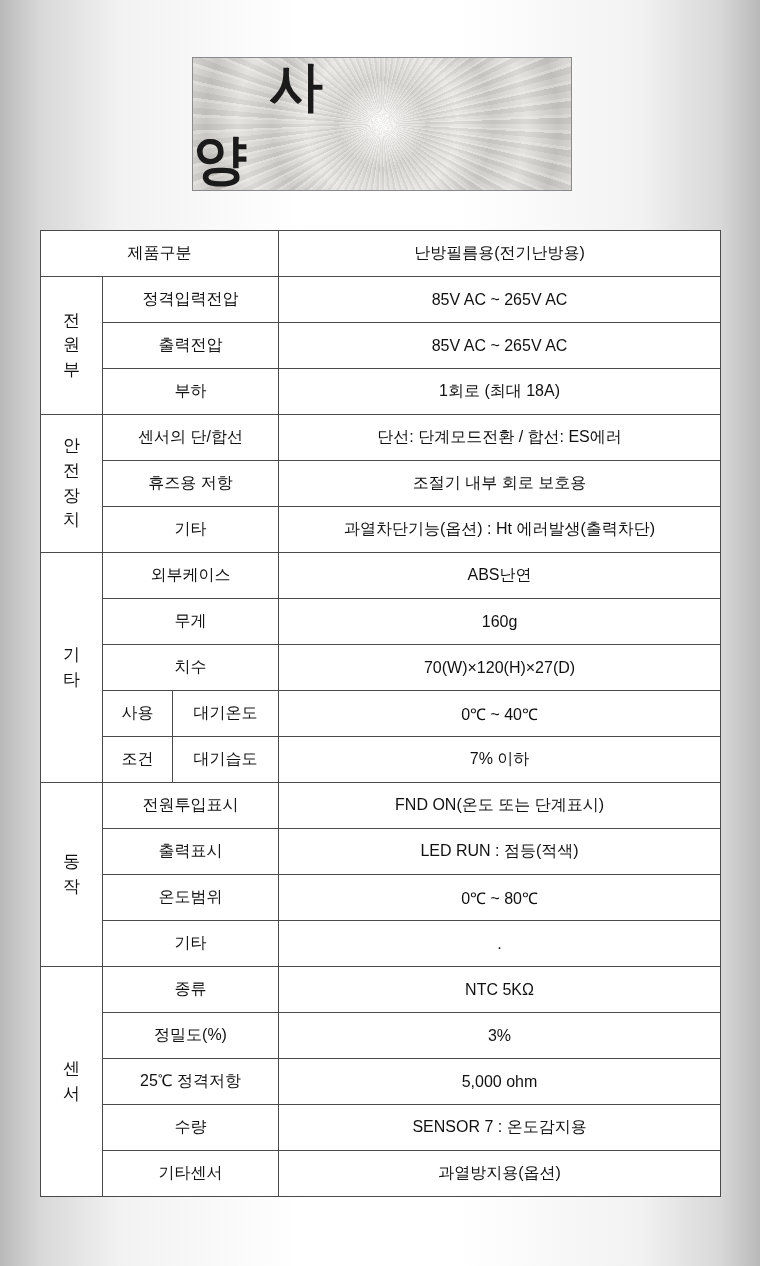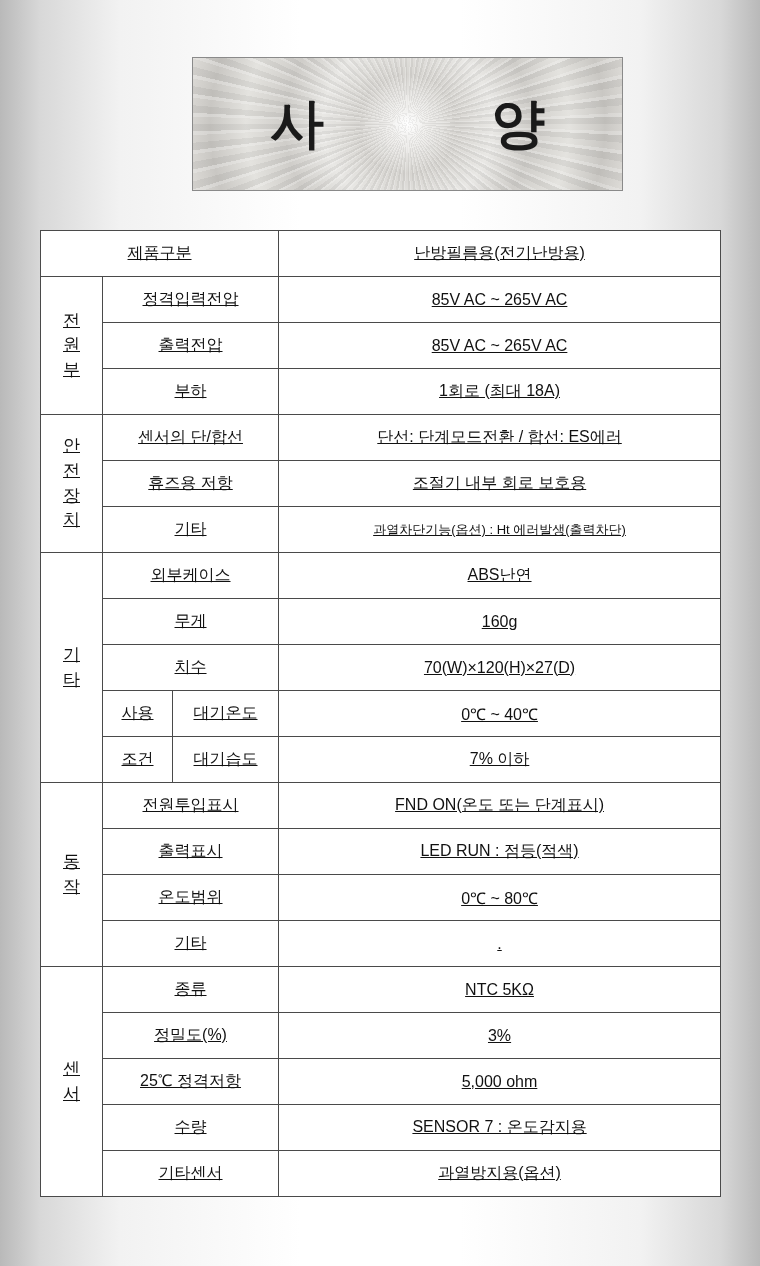--- a/index.html
+++ b/index.html
@@ -22,21 +22,21 @@
     position: relative;
     width: 760px;
     height: 1266px;
   }
 
   
   .title-plate {
     position: absolute;
     left: 192px;
     top: 57px;
-    width: 431px;
+    width: 380px;
     height: 134px;
     border: 1px solid #8a8a8a;
     background:
       radial-gradient(circle at 50% 50%, #ffffff 0%, #f0efed 7%, #d7d5d1 22%, #e9e8e5 38%, #cfcdc9 55%, #e4e3df 72%, #c9c7c3 88%, #dedcd8 100%);
     box-sizing: border-box;
     display: flex;
     align-items: center;
     justify-content: center;
   }
   .title-plate::after {
@@ -74,21 +74,20 @@
   .spec-table td {
     border: 1px solid #4a4a4a;
     text-align: center;
     vertical-align: middle;
     font-size: 16px;
     padding: 0 4px;
     height: 46px;
     box-sizing: border-box;
     color: #111;
     background: #fff;
-    text-decoration: underline;
   }
   td.group {
     font-size: 17px;
     letter-spacing: 0;
     width: 62px;
     line-height: 1.35;
   }
   td.label {
     width: 176px;
   }
@@ -97,21 +96,21 @@
     margin-left: 26px;
   }
   td.sublabel-b {
     width: 106px;
     margin-top: 28px;
   }
   td.value {
     width: 442px;
   }
   td.value-small {
-    font-size: 13px;
+    font-size: 16px;
   }
   .vstack {
     display: block;
     line-height: 1.45;
   }
 </style>
 </head>
 <body>
 
 <div class="page">

